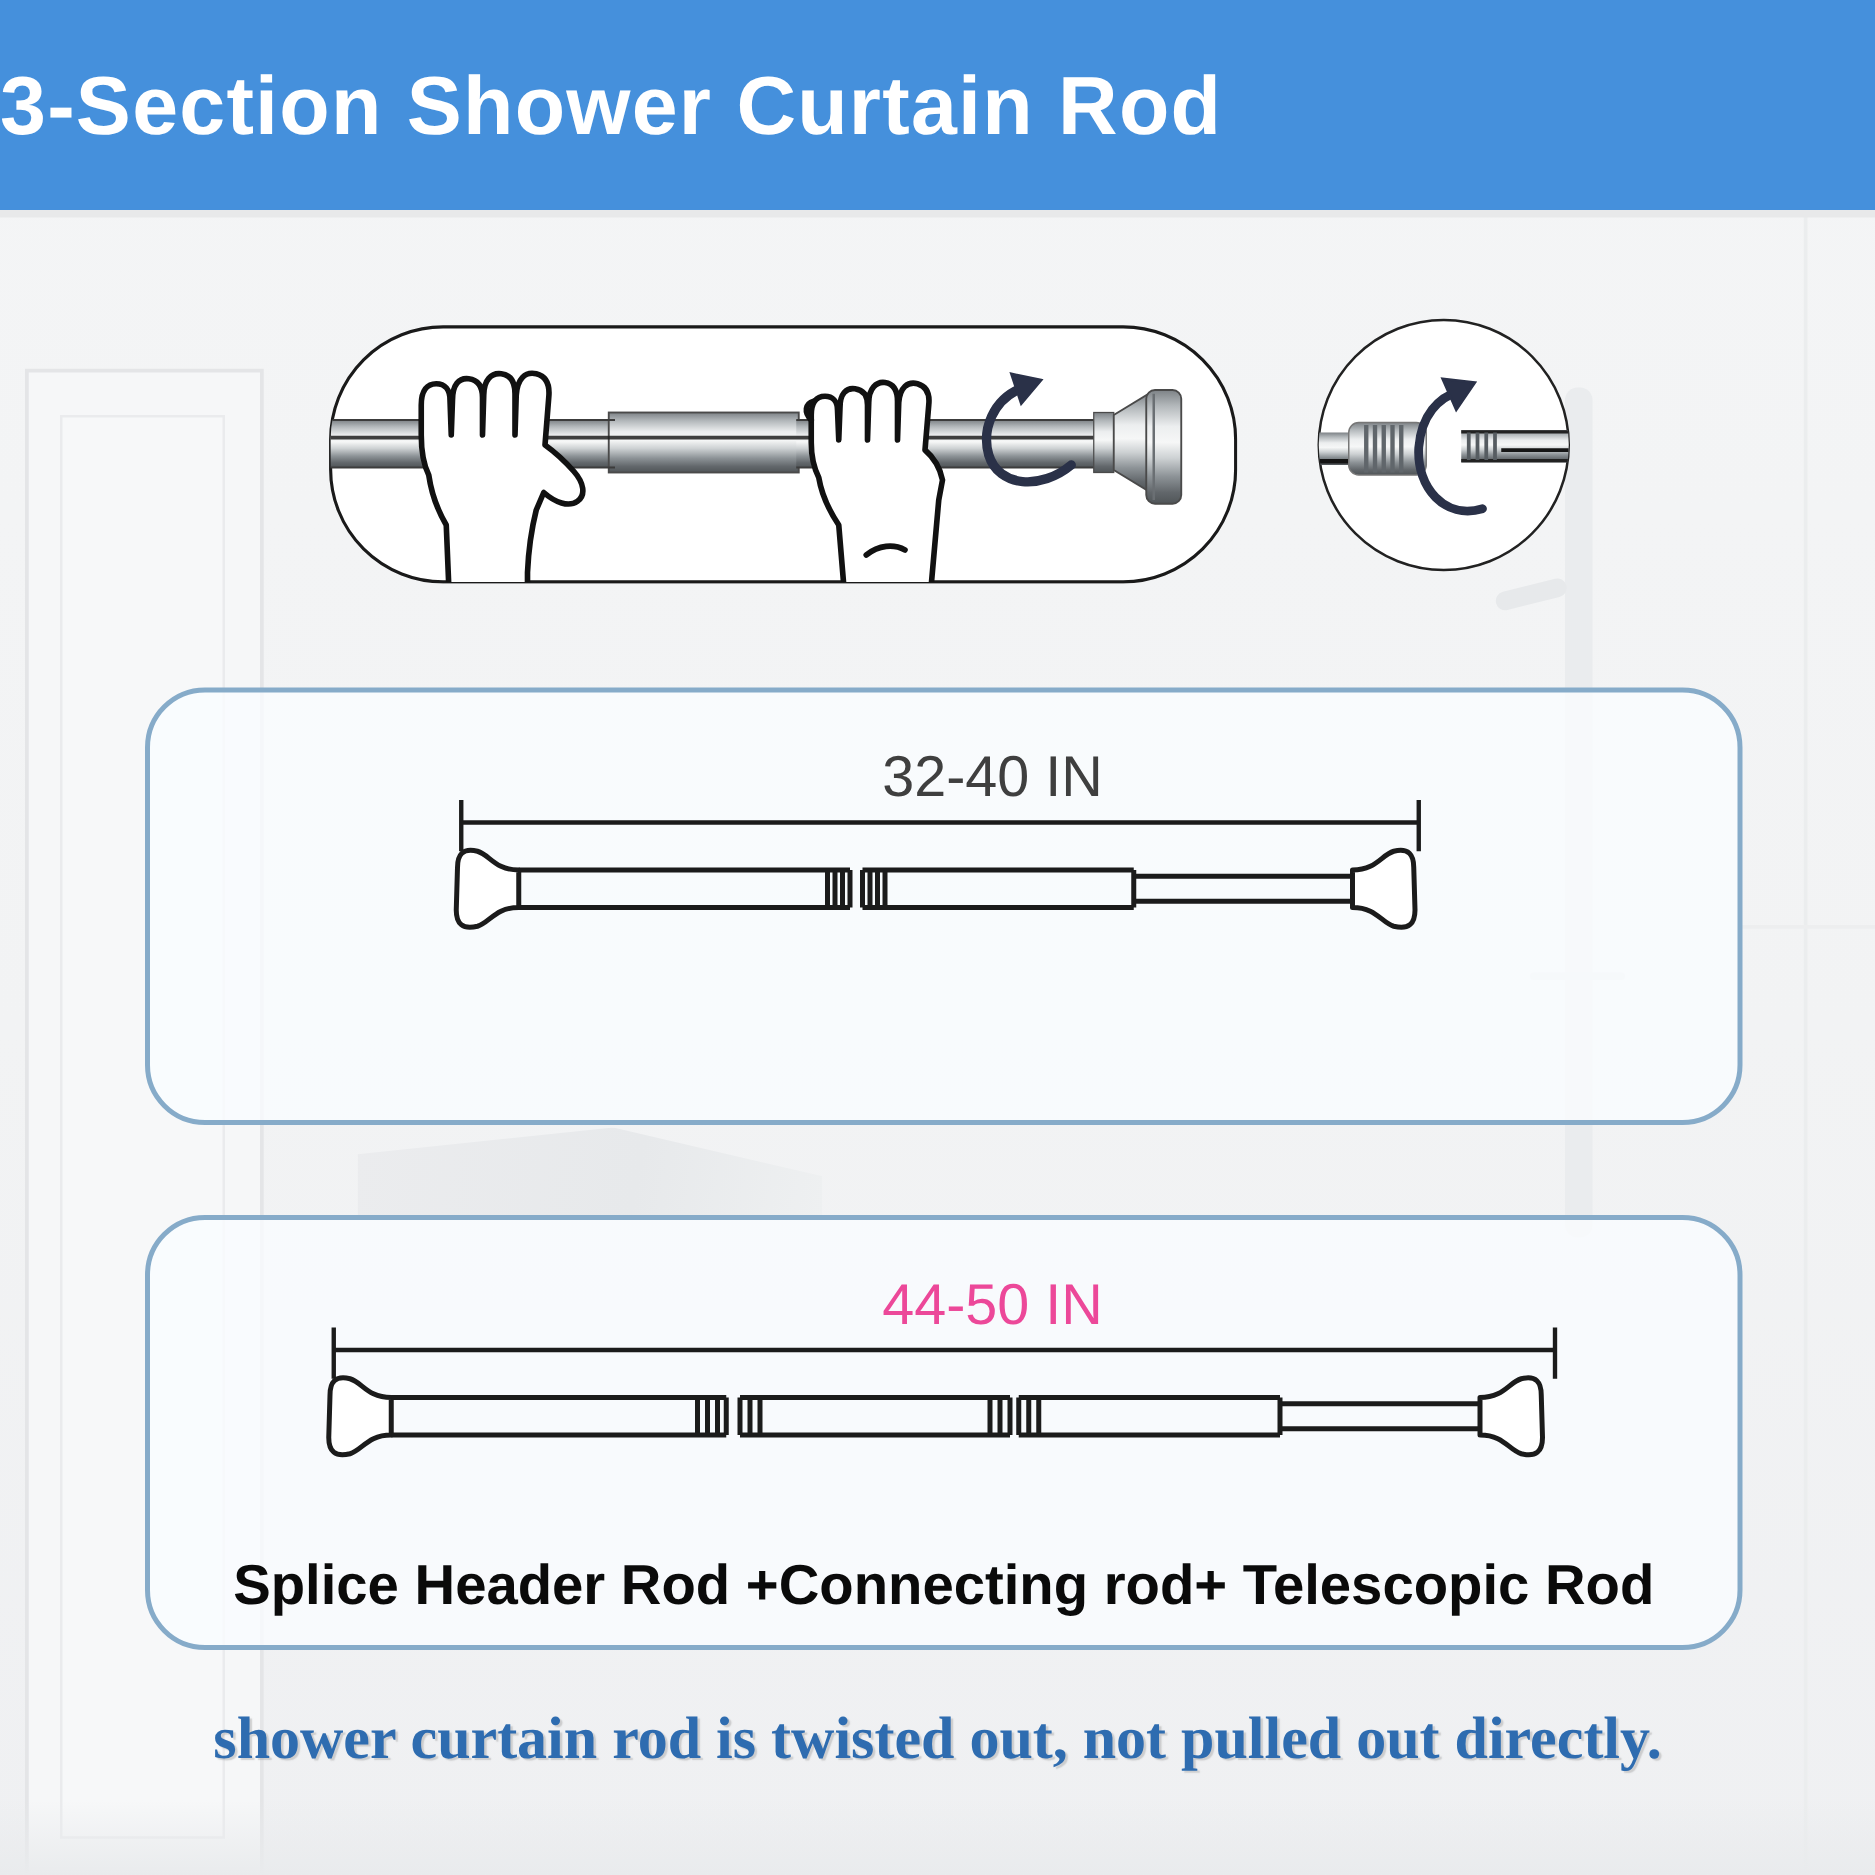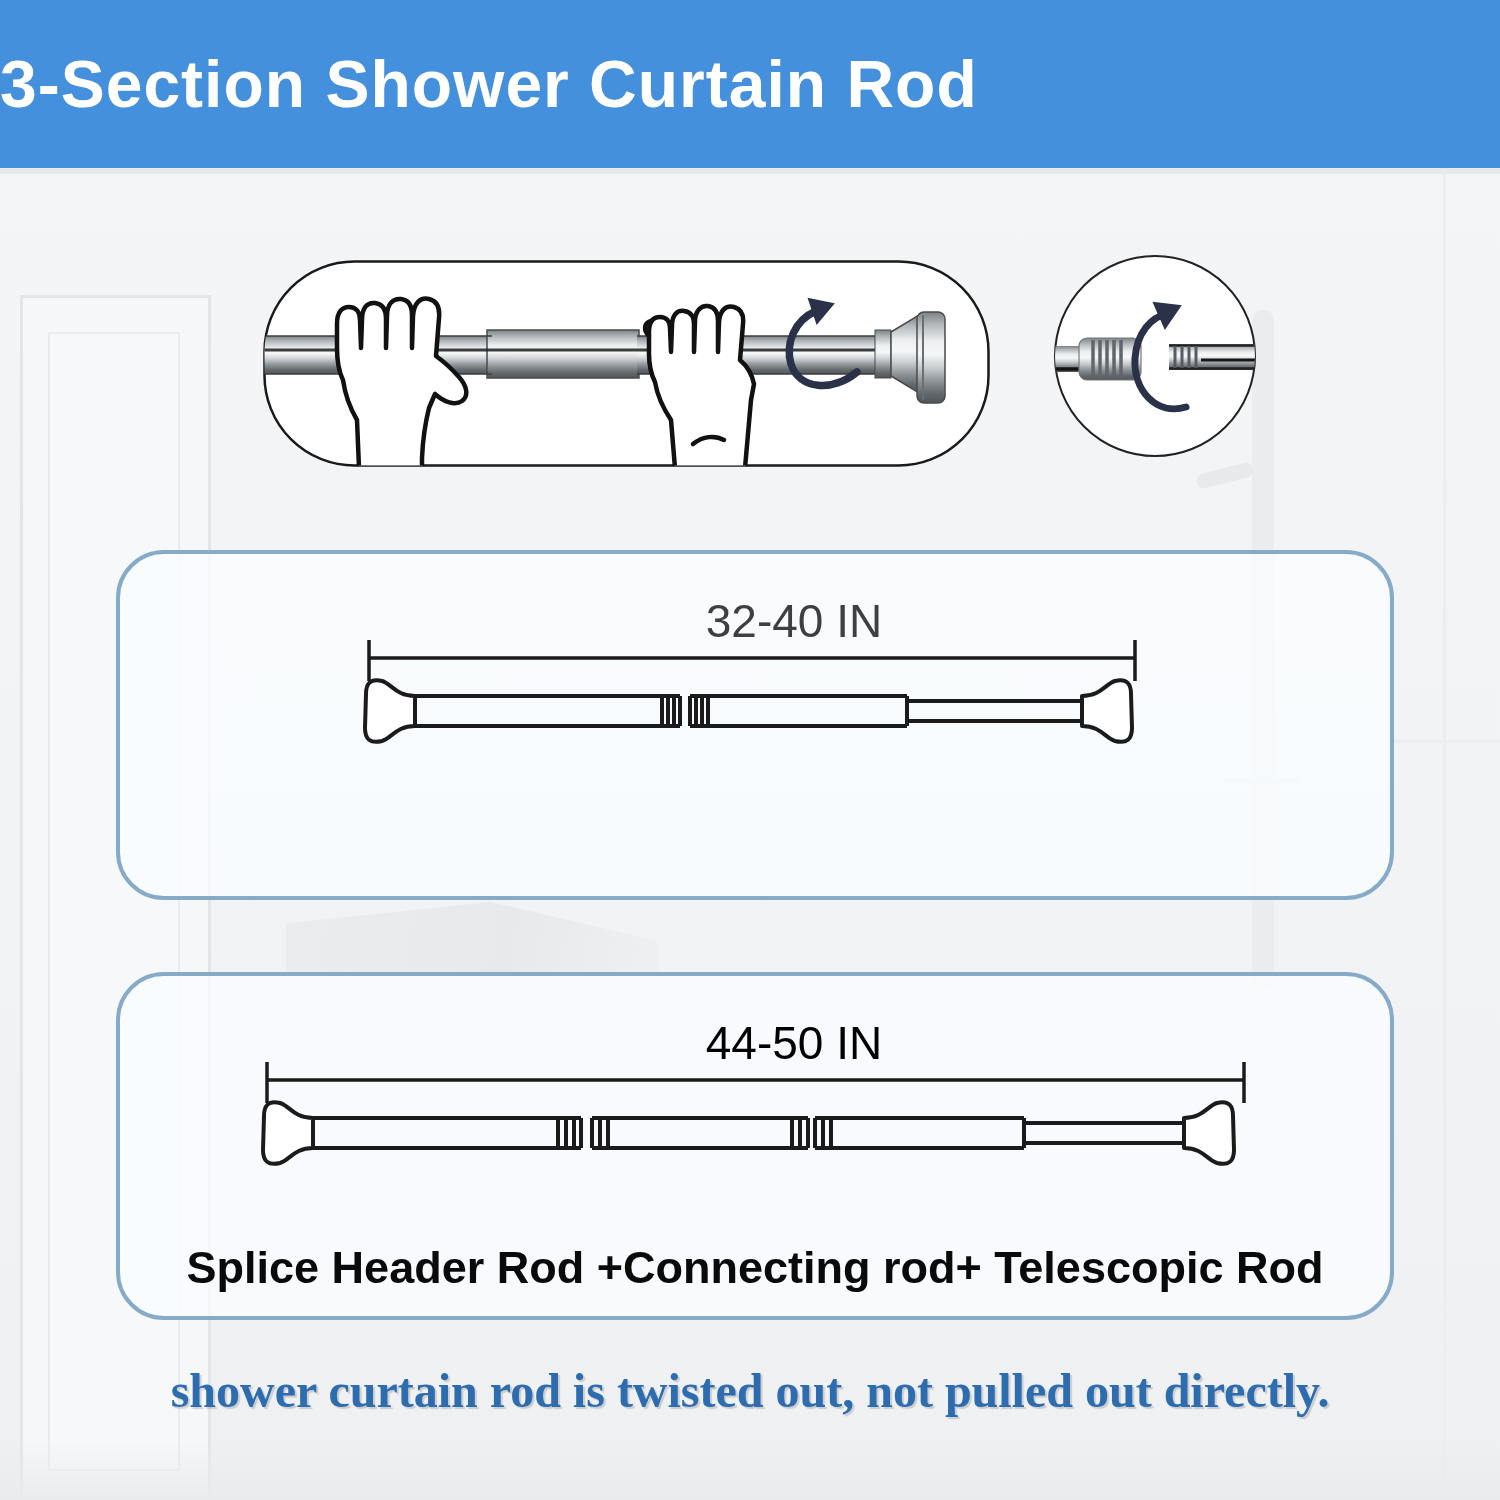--- a/index.html
+++ b/index.html
@@ -181,19 +181,19 @@
       <path d="M 193 142 H 461 M 193 172 H 461 M 438 142 V 172 M 446 142 V 172 M 454 142 V 172 M 461 142 V 172"></path>
 
       <path d="M 472 142 H 688 M 472 172 H 688 M 472 142 V 172 M 480 142 V 172 M 488 142 V 172
                M 672 142 V 172 M 680 142 V 172 M 688 142 V 172"></path>
 
       <path d="M 695 142 H 904 M 695 172 H 904 M 695 142 V 172 M 703 142 V 172 M 711 142 V 172 M 904 142 V 172"></path>
 
       <path d="M 904 147 H 1064 M 904 167 H 1064"></path>
     </g>
   </svg>
-  <div class="dim-label" style="color:#000000;">44-50 IN</div>
+  <div class="dim-label" style="color:#ec4899;">44-50 IN</div>
   <div class="caption" style="top:266px;color:#0A0A0A;">Splice Header Rod +Connecting rod+ Telescopic Rod</div>
 </div>
 
 <div class="abs note" style="color:#2E6CB0;">
   <div>shower curtain rod is twisted out, not pulled out directly.</div>
 </div>
 
 </body></html>

